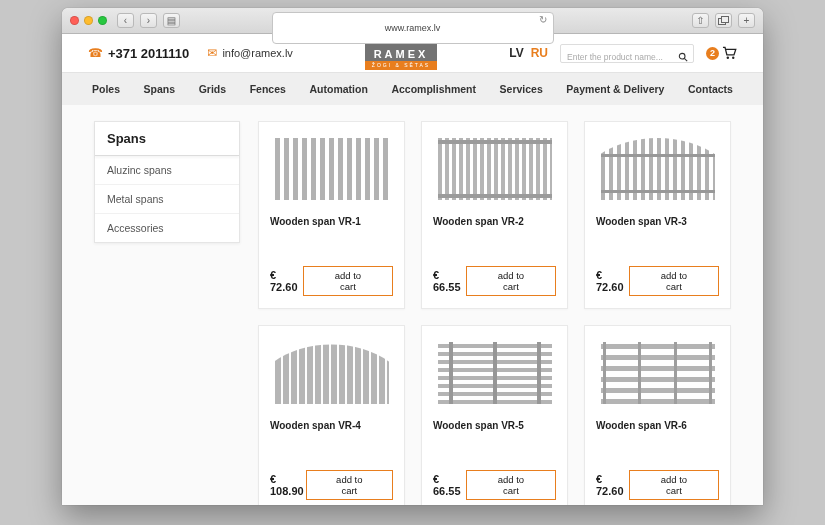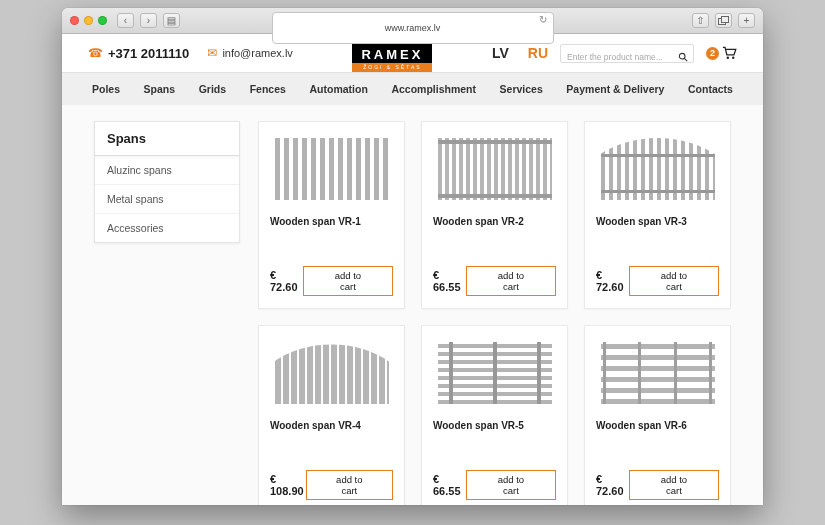--- a/index.html
+++ b/index.html
@@ -46,23 +46,23 @@
   .tabs-ico i:last-child { right:0; top:0; }
   
   .site { flex:1; display:flex; flex-direction:column; background:#fff; overflow:hidden; }
   .site-header { height:38px; flex:0 0 38px; display:flex; align-items:center; padding:0 26px; background:#fff; }
   .contact { display:flex; align-items:center; gap:5px; cursor:pointer; }
   .contact .ico { color:#e87e1e; font-size:12px; }
   .phone-num { font-size:13px; font-weight:bold; color:#1c1c1c; }
   .email-txt { font-size:11px; color:#333; }
   .spacer { flex:1; }
   .logo { text-align:center; cursor:pointer; }
-  .logo-main { background:#000000; color:#fff; font-size:13px; font-weight:bold; letter-spacing:3px; padding:12px 9px 1px; }
+  .logo-main { background:#737373; color:#fff; font-size:11px; font-weight:bold; letter-spacing:3px; padding:12px 9px 1px; }
   .logo-sub { background:#e87e1e; color:#fff; font-size:5px; letter-spacing:2px; padding:1px 0 2px; }
-  .langs { display:flex; gap:19px; font-size:14px; font-weight:bold; margin-right:12px; }
+  .langs { display:flex; gap:7px; font-size:12px; font-weight:bold; margin-right:12px; }
   .lang-lv { color:#2b2b2b; cursor:pointer; }
   .lang-ru { color:#e87e1e; cursor:pointer; }
   .search-box {
     width:134px; height:19px; border:1px solid #ddd; border-radius:2px;
     display:flex; align-items:center; padding:8px 5px 0 6px; margin-right:12px; background:#fff;gap:9px;
   }
   .search-box input { flex:1; border:none; outline:none; font-size:8.5px; color:#555; min-width:0;
     font-family:"Liberation Sans", sans-serif; }
   .search-box input::placeholder { color:#aaa; }
   .cart-area { display:flex; align-items:center; gap:3px; cursor:pointer; }

